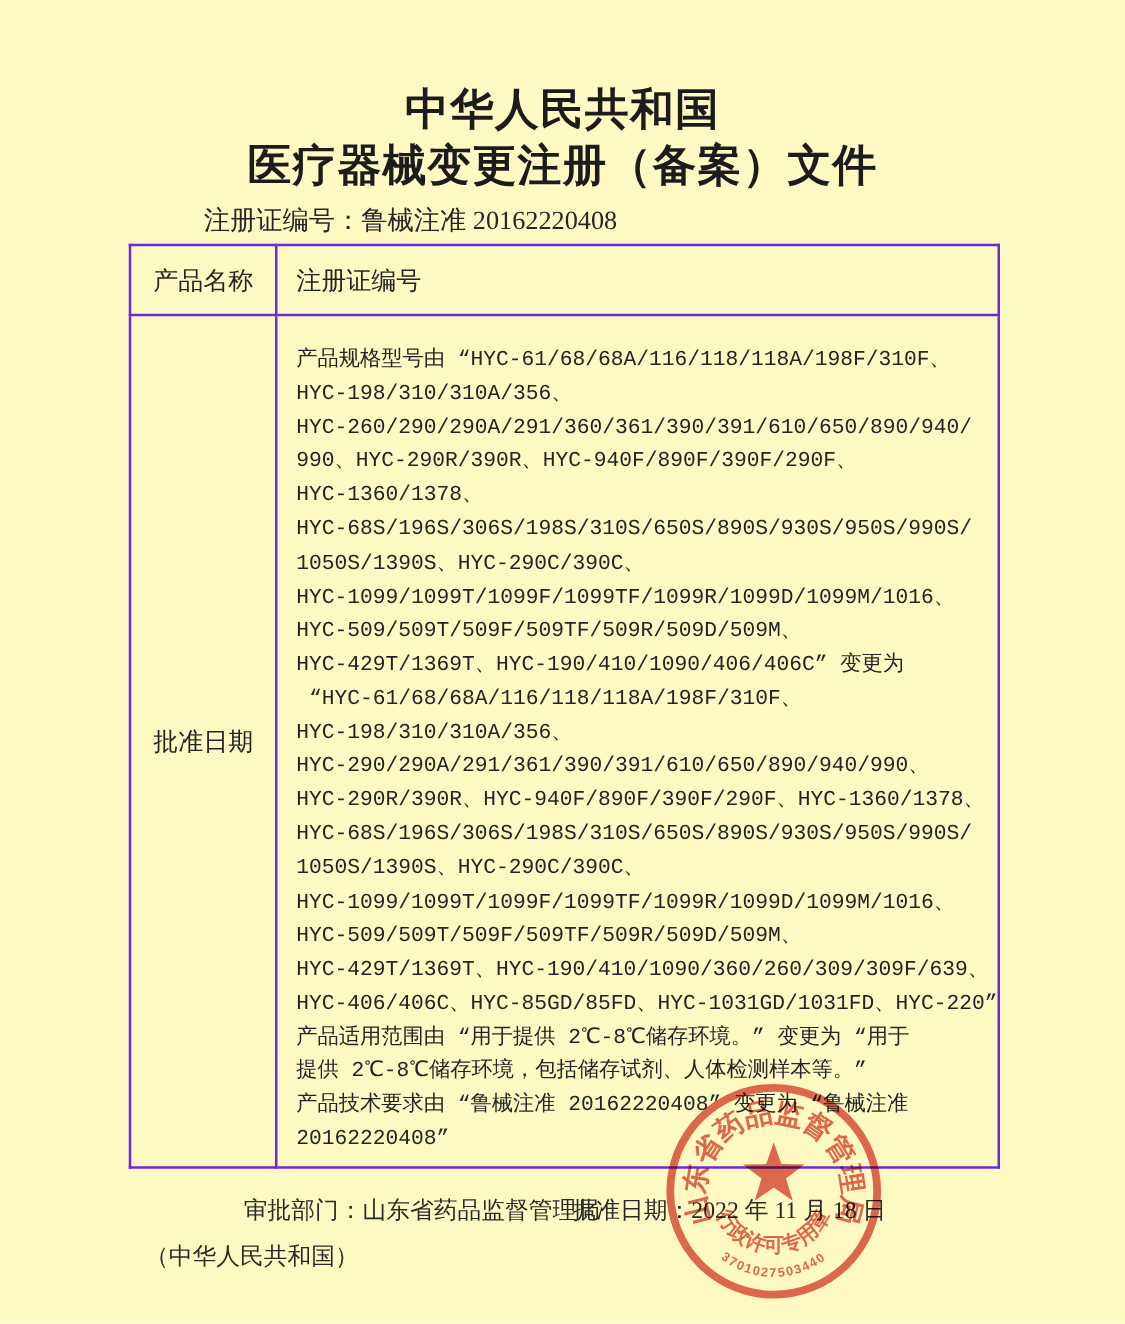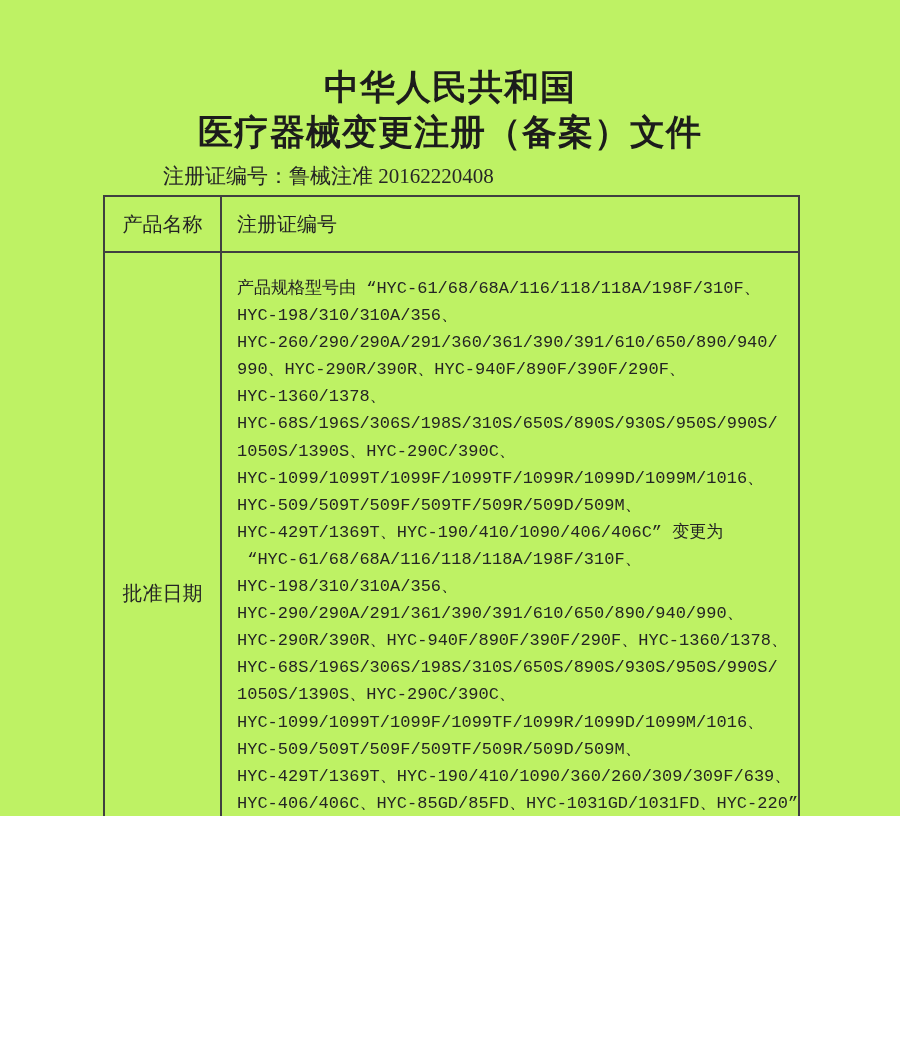--- a/index.html
+++ b/index.html
@@ -1,19 +1,19 @@
 <!DOCTYPE html>
 <html lang="zh"><head>
 <meta charset="utf-8">
 <style>
   html,body{margin:0;padding:0;background:#ffffff;}
   .page{
     position:relative;
-    width:900px;height:816px;
-    background:#bef264;
+    width:900px;height:1059px;
+    background:#fef9c3;
     overflow:hidden;
     font-family:"Liberation Serif","DejaVu Serif",serif;
     color:#222;
   }
   .title{
     position:absolute;left:0;width:900px;
     text-align:center;
     font-family:"Liberation Sans","DejaVu Sans",sans-serif;
     font-weight:700;
     font-size:35px;
@@ -26,21 +26,21 @@
     position:absolute;left:163px;top:162px;
     font-size:21px;color:#262626;
   }
   table.doc{
     position:absolute;left:103px;top:195px;
     border-collapse:collapse;
     table-layout:fixed;
     width:697px;
   }
   table.doc td{
-    border:2px solid #404040;
+    border:2px solid #6d28d9;
     vertical-align:middle;
     color:#242424;
     margin-top:38px;
   }
   td.label-cell{
     width:107px;
     text-align:center;
     font-size:20px;
     padding:0 4px;
   }

